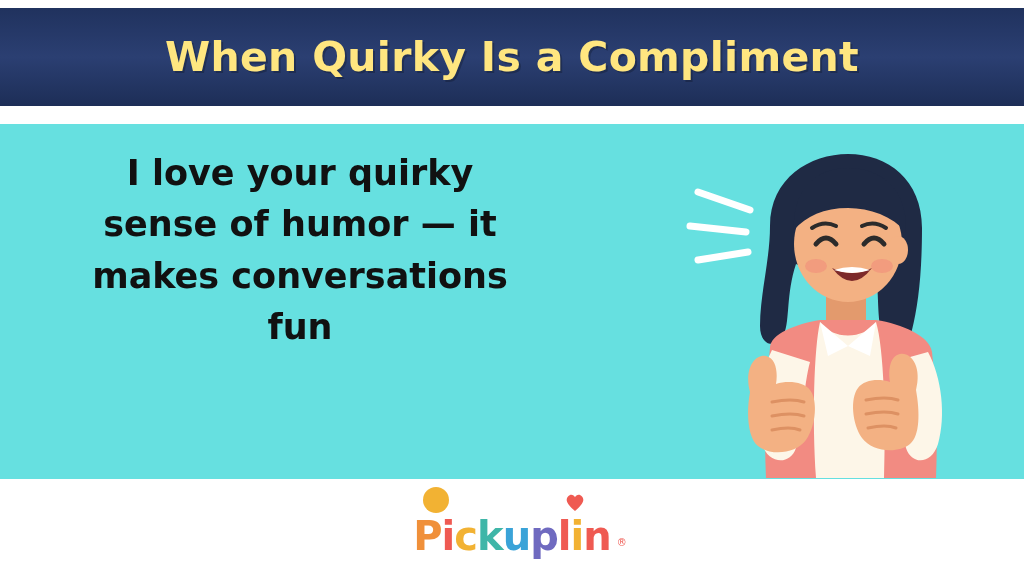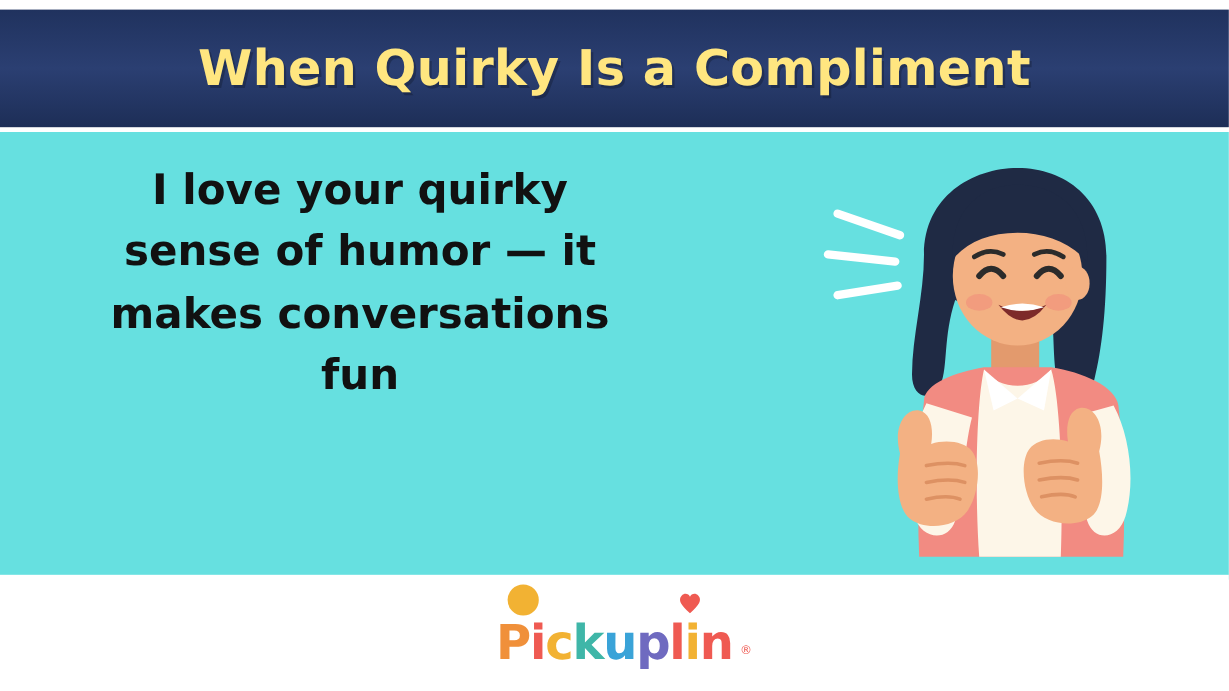--- a/index.html
+++ b/index.html
@@ -39,21 +39,21 @@
     letter-spacing: 0.3px;
     text-align: center;
     font-family: "DejaVu Sans", sans-serif;
     text-shadow: 2px 2px 0 rgba(0,0,0,0.22);
     white-space: nowrap;
   }
   
   #body-area {
     position: absolute;
     left: 0;
-    top: 110px;
+    top: 124px;
     width: 1024px;
     height: 373px;
     background: #66e0e0;
   }
   #quote-text {
     position: absolute;
     left: 78px;
     top: 24px;
     width: 444px;
     text-align: center;

